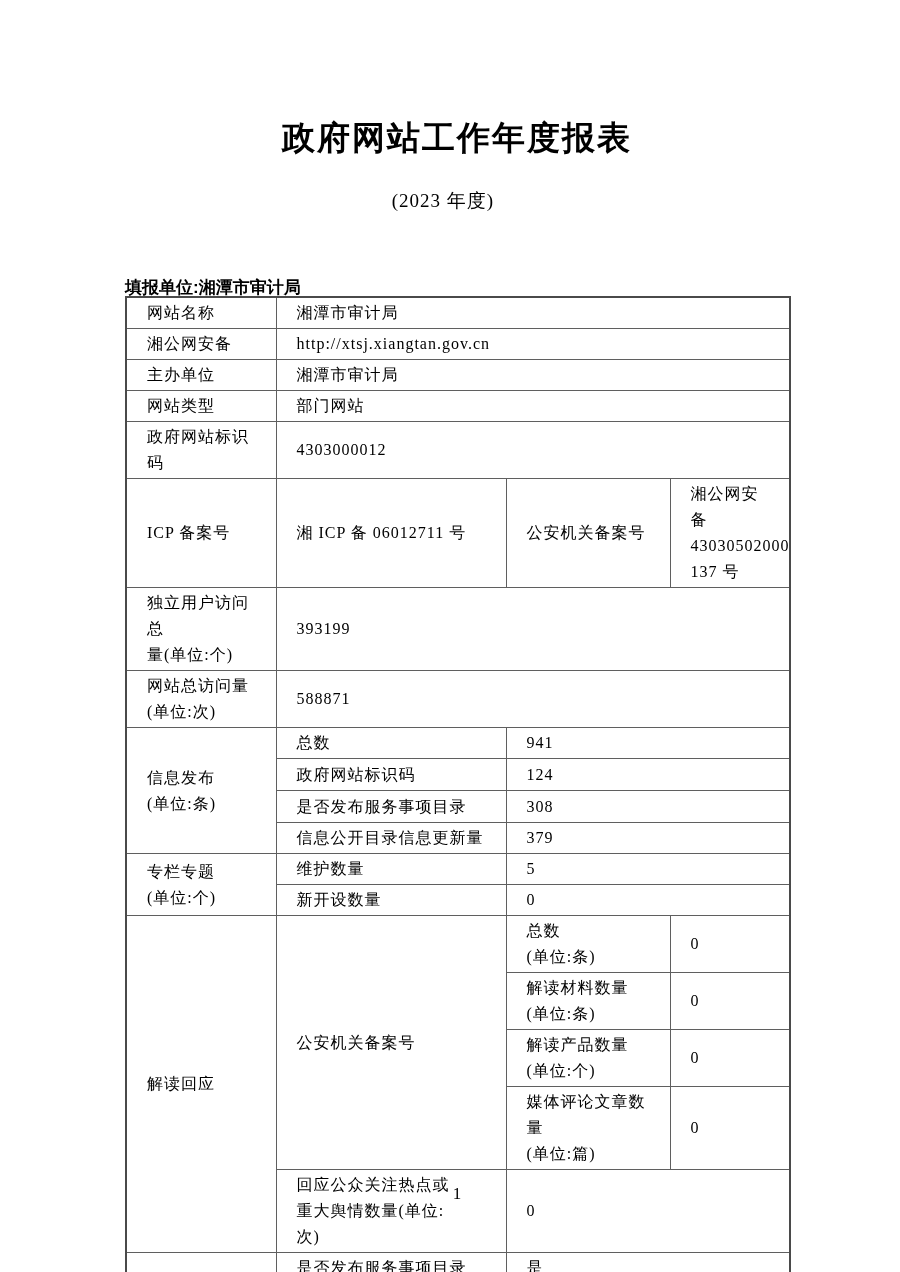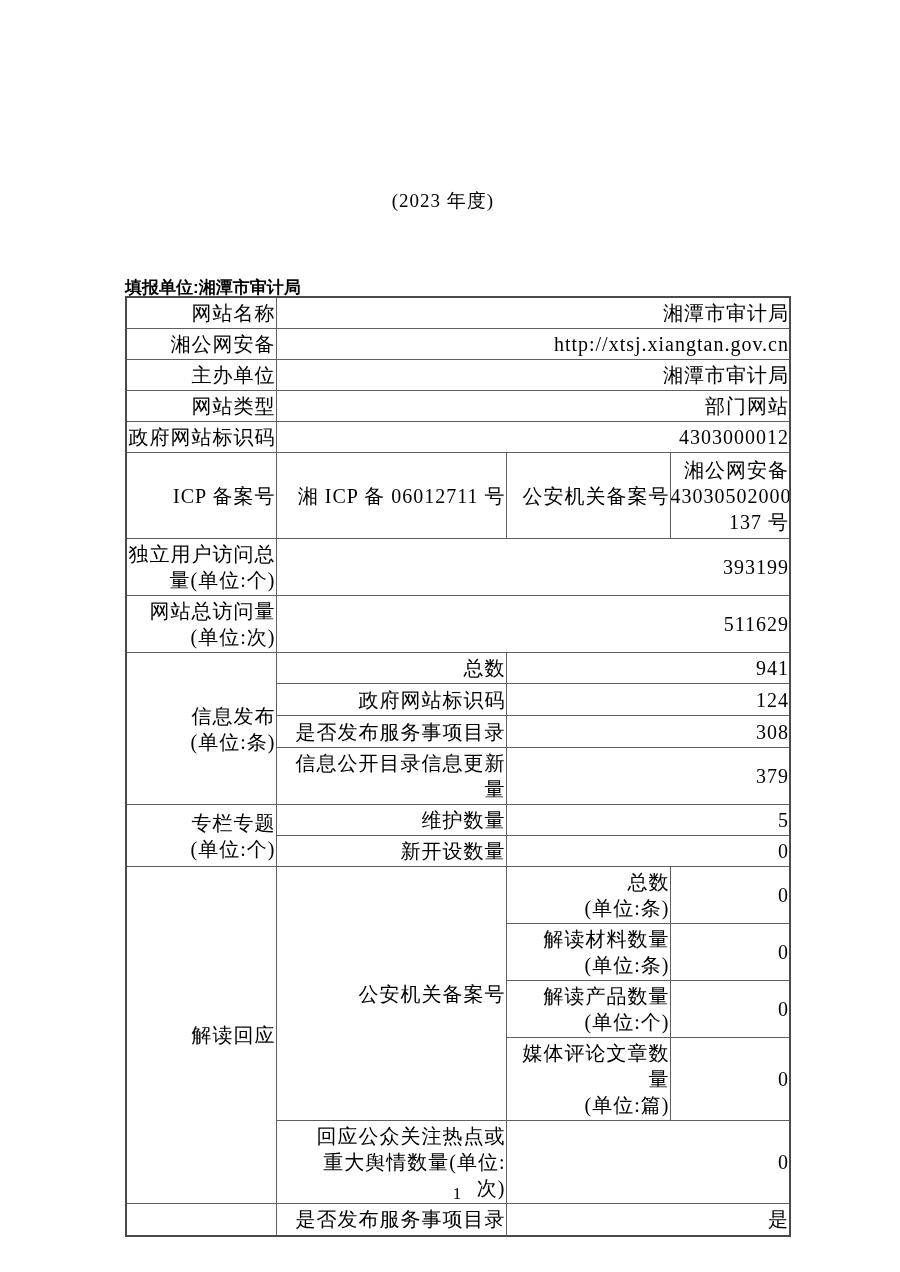--- a/index.html
+++ b/index.html
@@ -28,36 +28,37 @@
     font-weight:bold; font-size:17px;
   }
   table.report {
     position:absolute; top:296px; left:125px;
     width:664px; table-layout:fixed;
     border-collapse:collapse;
     border:2px solid #4a4a4a;
   }
   table.report td {
     border:1px solid #5f5f5f;
-    text-align:right; vertical-align:middle;
-    font-size:20px; line-height:26px; letter-spacing:1px;
-    padding:2px 0;
+    text-align:left; vertical-align:middle;
+    font-size:16px; line-height:26px; letter-spacing:1px;
+    padding:2px 20px;
     white-space:pre-line;
     overflow:hidden;
   }
   .pagenum {
     position:absolute; top:1184px; left:125px; width:664px;
     text-align:center; font-size:17px;
   }
 </style>
 </head>
 <body>
 
 <div class="doc">
 
+  <h1 class="title">政府网站工作年度报表</h1>
   <div class="subtitle">(2023 年度)</div>
   <div class="unit">填报单位:湘潭市审计局</div>
 
   <table class="report">
     <colgroup>
       <col style="width:150px">
         <col style="width:230px">
         <col style="width:164px">
         <col style="width:120px">
     </colgroup>
@@ -94,21 +95,21 @@
     </tr>
 
     <tr style="height:54px">
       <td>独立用户访问总
 量(单位:个)</td>
       <td colspan="3">393199</td>
     </tr>
     <tr style="height:54px">
       <td>网站总访问量
 (单位:次)</td>
-      <td colspan="3">511629</td>
+      <td colspan="3">588871</td>
     </tr>
 
     <tr style="height:31px">
       <td rowspan="4">信息发布
 (单位:条)</td>
       <td>总数</td>
       <td colspan="2">941</td>
     </tr>
     <tr style="height:32px">
       <td>政府网站标识码</td>

